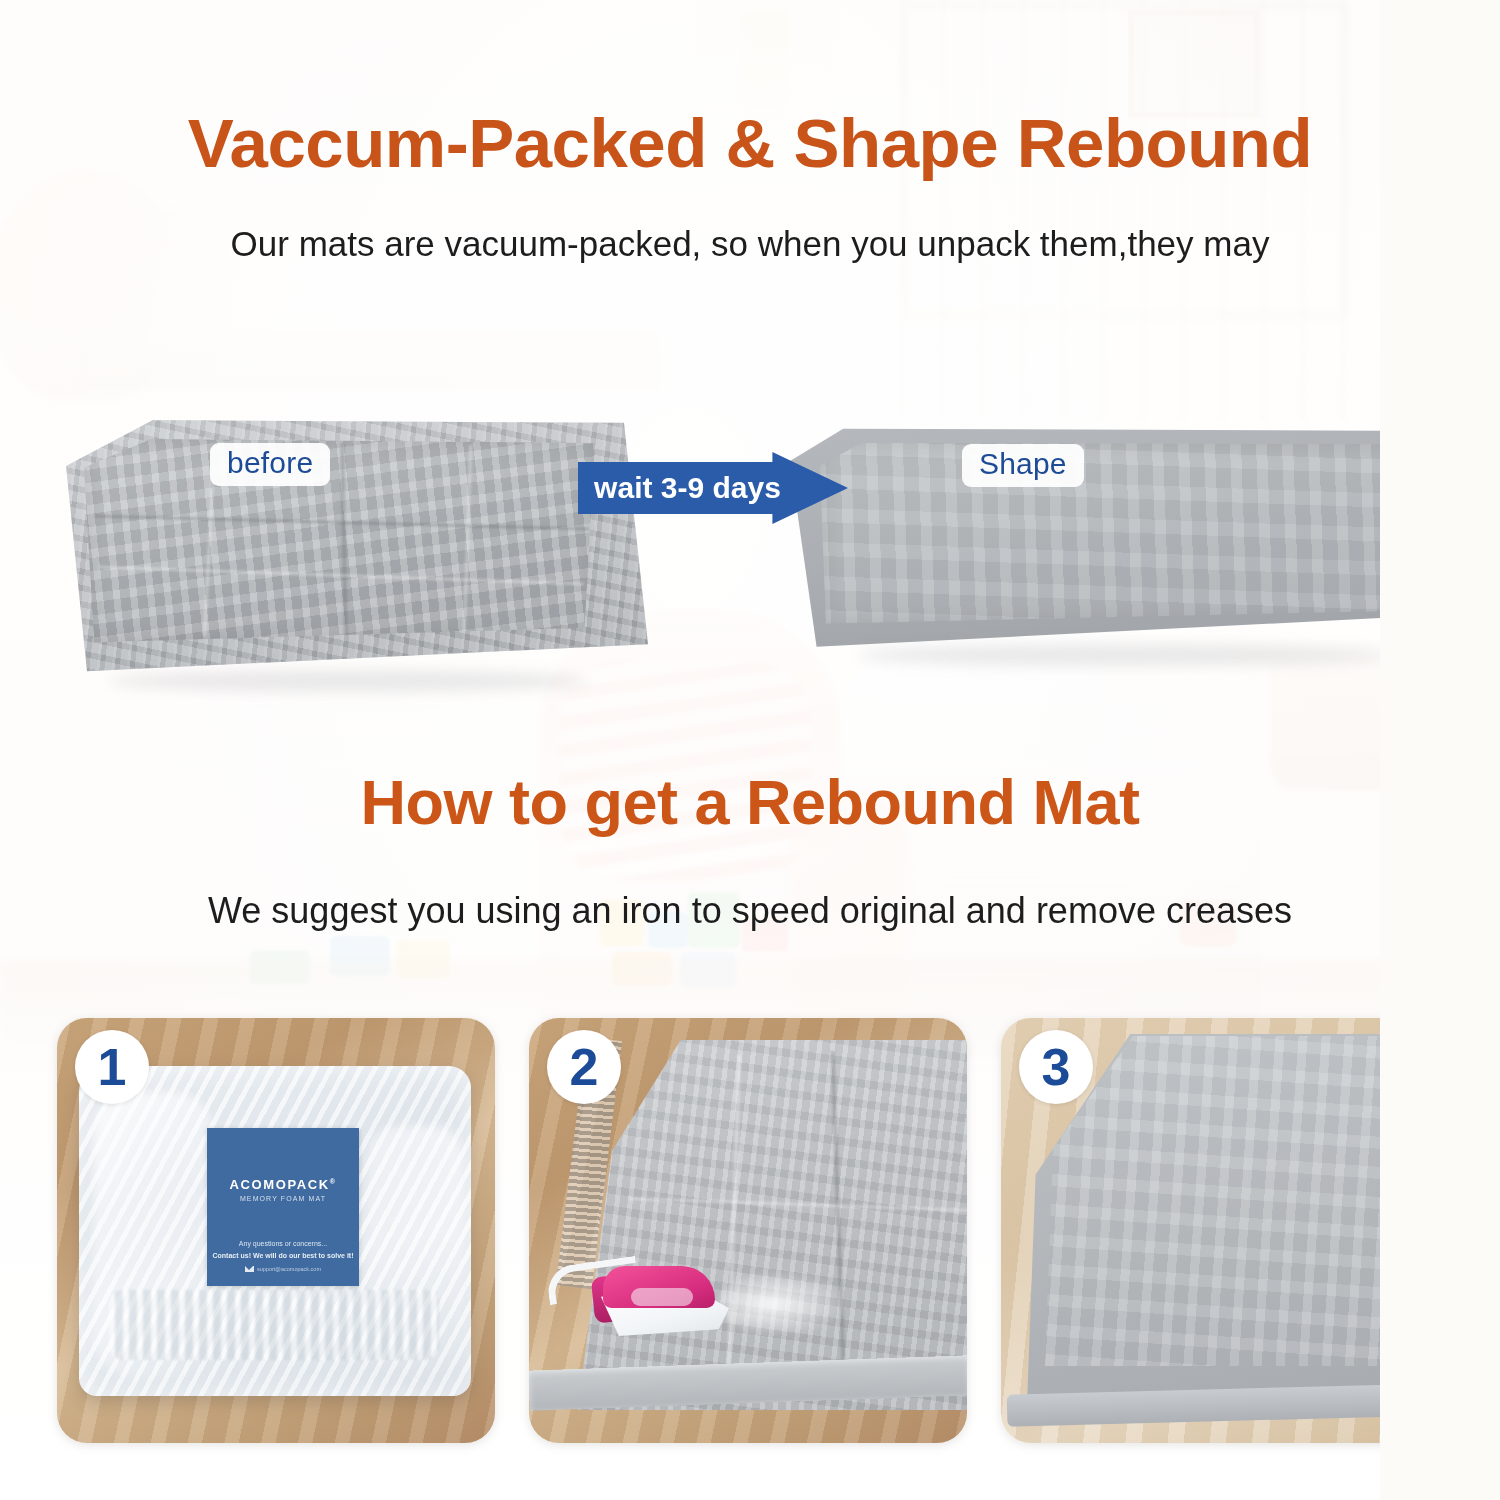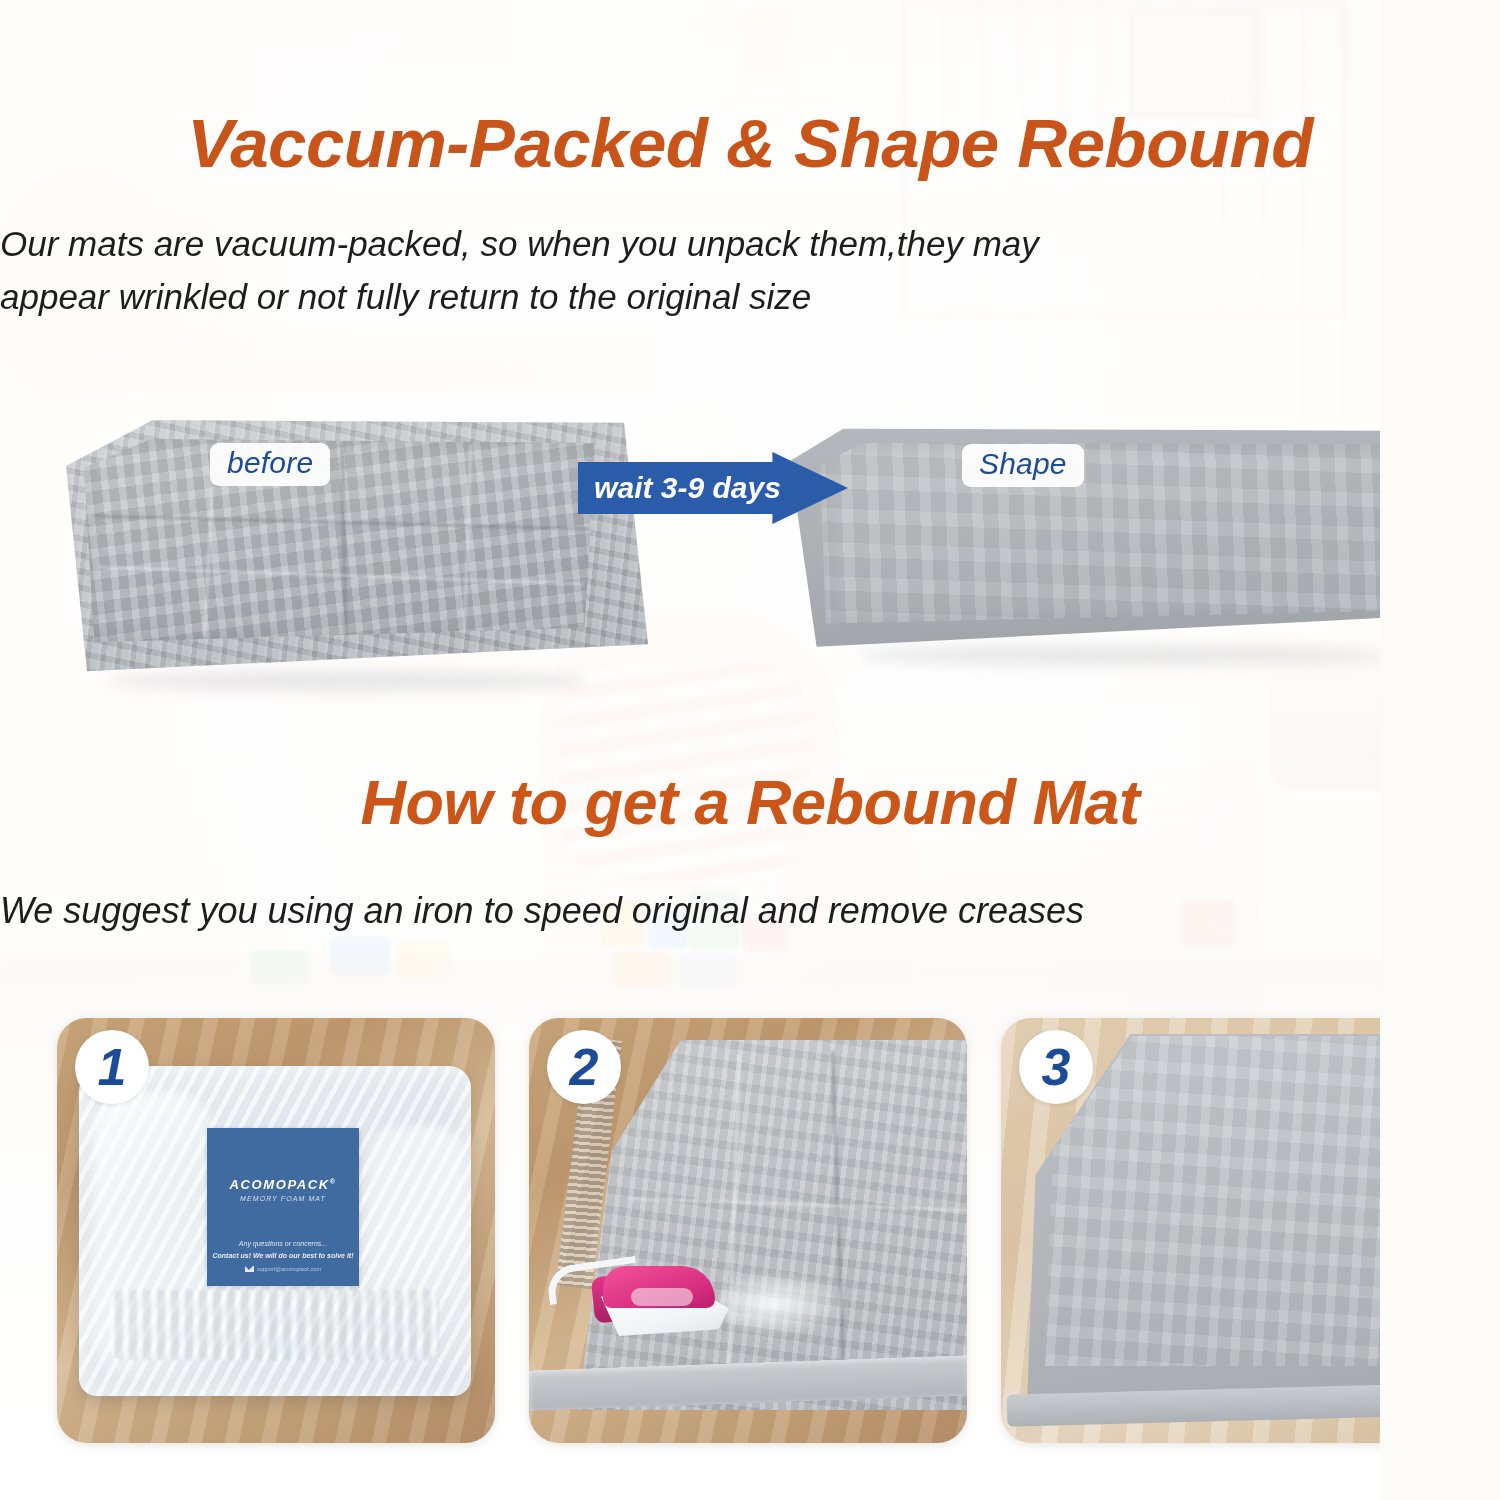--- a/index.html
+++ b/index.html
@@ -1,21 +1,21 @@
 <!DOCTYPE html>
 <html><head>
 <meta charset="utf-8">
 <style>
   html,body{margin:0;padding:0;}
   body{
     width:1500px;height:1500px;overflow:hidden;
     font-family:"Liberation Sans", sans-serif;
     background:#fdfbf8;
   }
-  .page{position:relative;width:1380px;height:1500px;overflow:hidden;background:#86efac;font-style:italic;}
+  .page{position:relative;width:1380px;height:1500px;overflow:hidden;background:#86efac;}
 
   
   .bg{position:absolute;inset:0;overflow:hidden;}
   .bg-base{position:absolute;inset:0;
     background:
       linear-gradient(180deg,#fdf6ef 0%, #fbf3ea 18%, #fdf7f1 40%, #fdf9f5 62%, #fffdfb 100%);
   }
   .bg-wall{position:absolute;left:0;top:0;width:1500px;height:640px;
     background:linear-gradient(180deg,#fbf4ec 0%,#fdf8f2 70%,#fefbf7 100%);}
   
@@ -73,21 +73,21 @@
                       rgba(255,255,255,.70) 60%, rgba(255,255,255,.82) 78%, rgba(255,255,255,.93) 100%);}
   .veil2{position:absolute;inset:0;background:radial-gradient(ellipse at 50% 34%, rgba(255,255,255,.55) 0%, rgba(255,255,255,.18) 55%, rgba(255,255,255,0) 80%);}
 
   
   .content{position:relative;z-index:5;}
   .h1{position:absolute;left:0;width:1500px;text-align:center;
     font-weight:bold;letter-spacing:-.5px;
     text-shadow:0 1px 0 rgba(255,255,255,.7);}
   #title-main{top:104px;font-size:69px;color:#c8541a;}
   #title-how{top:766px;font-size:63px;color:#cb5618;}
-  .sub{position:absolute;left:0;width:1500px;text-align:left;color:#1d1d1d;
+  .sub{position:absolute;left:0;width:1500px;text-align:center;color:#1d1d1d;
     font-size:35px;line-height:1.5;text-shadow:0 1px 0 rgba(255,255,255,.65);}
   #sub-main{top:218px;}
   #sub-iron{top:884px;font-size:36px;}
 
   
   .mat-wrap{position:absolute;z-index:4;}
   
   #mat-before{left:48px;top:412px;width:600px;height:270px;}
   .mat-before-body{position:absolute;inset:0;
     clip-path:polygon(17.5% 3%, 96% 4%, 100% 86%, 6.5% 96%, 3% 20%);
@@ -260,21 +260,20 @@
     <div class="floor"></div>
     <div class="veil"></div>
     <div class="veil2"></div>
   </div>
 
   <div class="content">
 
     <div class="h1" id="title-main">Vaccum-Packed &amp; Shape Rebound</div>
     <div class="sub" id="sub-main">
       <div>Our mats are vacuum-packed, so when you unpack them,they may</div>
-      <div>appear wrinkled or not fully return to the original size</div>
     </div>
 
     <div class="mat-wrap" id="mat-before">
       <div class="mat-before-body"></div>
       <div class="mat-before-inner">
         <div class="crease" style="left:24%;top:4%;width:3px;height:92%;transform:rotate(3deg);"></div>
         <div class="crease d" style="left:50%;top:2%;width:4px;height:96%;transform:rotate(-1deg);"></div>
         <div class="crease" style="left:74%;top:3%;width:3px;height:94%;transform:rotate(2deg);"></div>
         <div class="crease d" style="left:2%;top:40%;width:96%;height:3px;transform:rotate(1.5deg);"></div>
         <div class="crease" style="left:3%;top:66%;width:94%;height:3px;transform:rotate(2deg);"></div>

